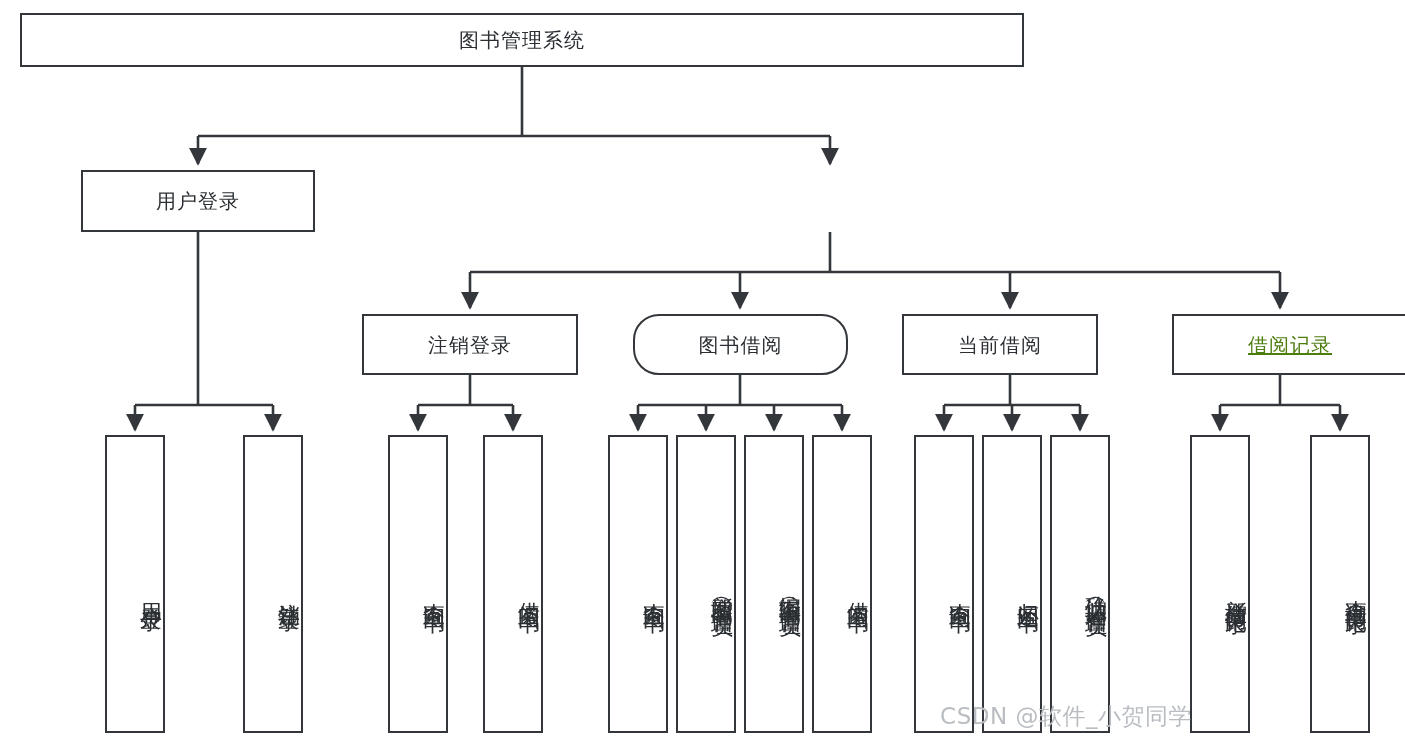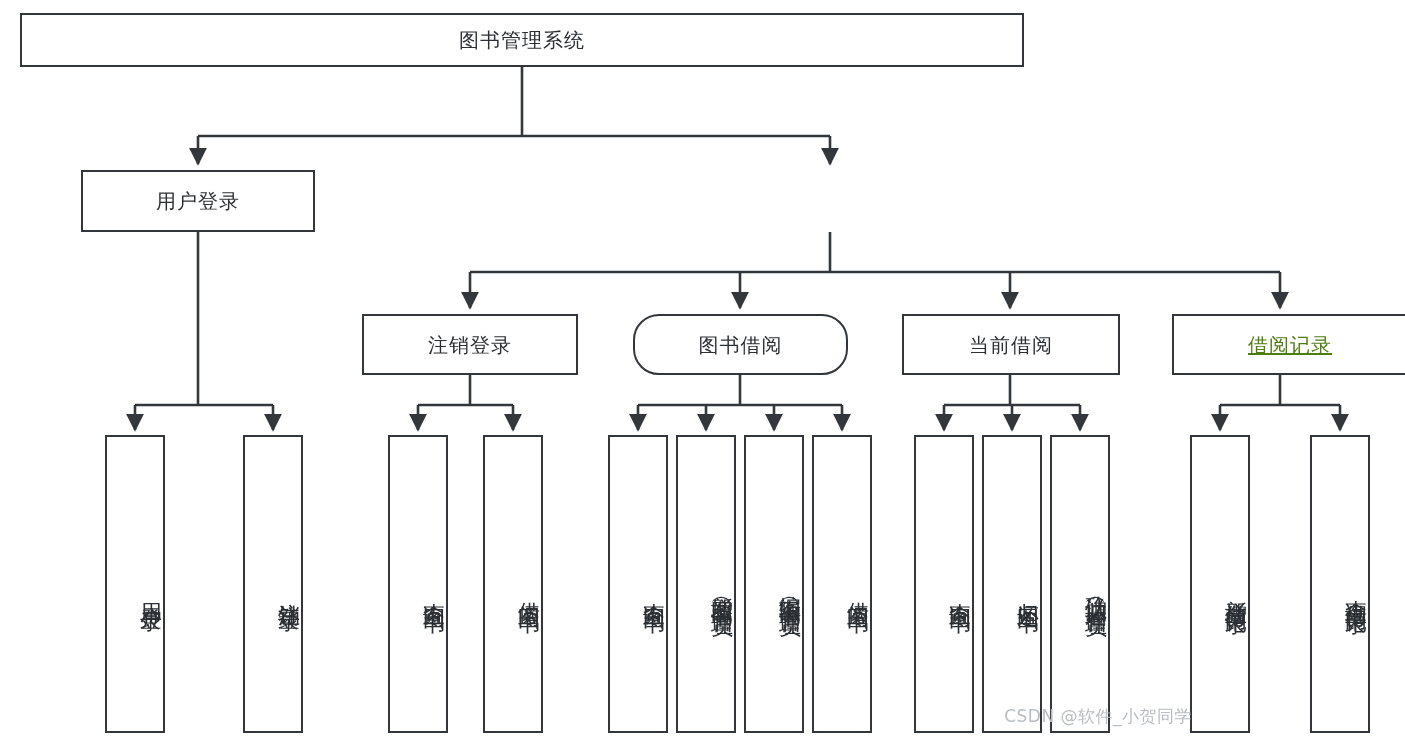--- a/index.html
+++ b/index.html
@@ -52,21 +52,21 @@
     align-items: flex-start;
     justify-content: center;
     line-height: 1.05;
   }
   .node-label {
     display: block;
     white-space: nowrap;
   }
   .watermark {
     position: absolute;
-    font-size: 17px;
+    font-size: 23px;
     color: #b9bdc1;
     white-space: nowrap;
     letter-spacing: 0.5px;
   }
 </style>
 </head>
 <body>
 
 <div id="canvas" style="background: rgb(255, 255, 255);">
 
@@ -127,21 +127,21 @@
   <div class="node horiz" style="left: 81px; top: 170px; width: 234px; height: 62px; border-color: rgb(51, 55, 59); color: rgb(43, 47, 51); background: rgb(255, 255, 255);">
     <span class="node-label">用户登录</span>
   </div>
 
   <div class="node horiz" style="left: 362px; top: 314px; width: 216px; height: 61px; border-color: rgb(51, 55, 59); color: rgb(43, 47, 51); background: rgb(255, 255, 255);">
     <span class="node-label">注销登录</span>
   </div>
   <div class="node horiz" style="left: 633px; top: 314px; width: 215px; height: 61px; border-color: rgb(51, 55, 59); color: rgb(43, 47, 51); background: rgb(255, 255, 255); border-radius: 26px;">
     <span class="node-label">图书借阅</span>
   </div>
-  <div class="node horiz" style="left: 902px; top: 314px; width: 218px; height: 61px; border-color: rgb(51, 55, 59); color: rgb(43, 47, 51); background: rgb(255, 255, 255); text-align: right;">
+  <div class="node horiz" style="left: 902px; top: 314px; width: 196px; height: 61px; border-color: rgb(51, 55, 59); color: rgb(43, 47, 51); background: rgb(255, 255, 255); text-align: right;">
     <span class="node-label">当前借阅</span>
   </div>
   <div class="node horiz" style="left: 1172px; top: 314px; width: 236px; height: 61px; border-color: rgb(51, 55, 59); color: #4d7c0f; background: rgb(255, 255, 255); text-decoration: underline;">
     <span class="node-label">借阅记录</span>
   </div>
 
   <div class="node vert" style="left: 105px; top: 435px; width: 60px; height: 298px; border-color: rgb(51, 55, 59); color: rgb(43, 47, 51); background: rgb(255, 255, 255);">
     <span class="node-label">用户登录</span>
   </div>
   <div class="node vert" style="left: 243px; top: 435px; width: 60px; height: 298px; border-color: rgb(51, 55, 59); color: rgb(43, 47, 51); background: rgb(255, 255, 255);">

